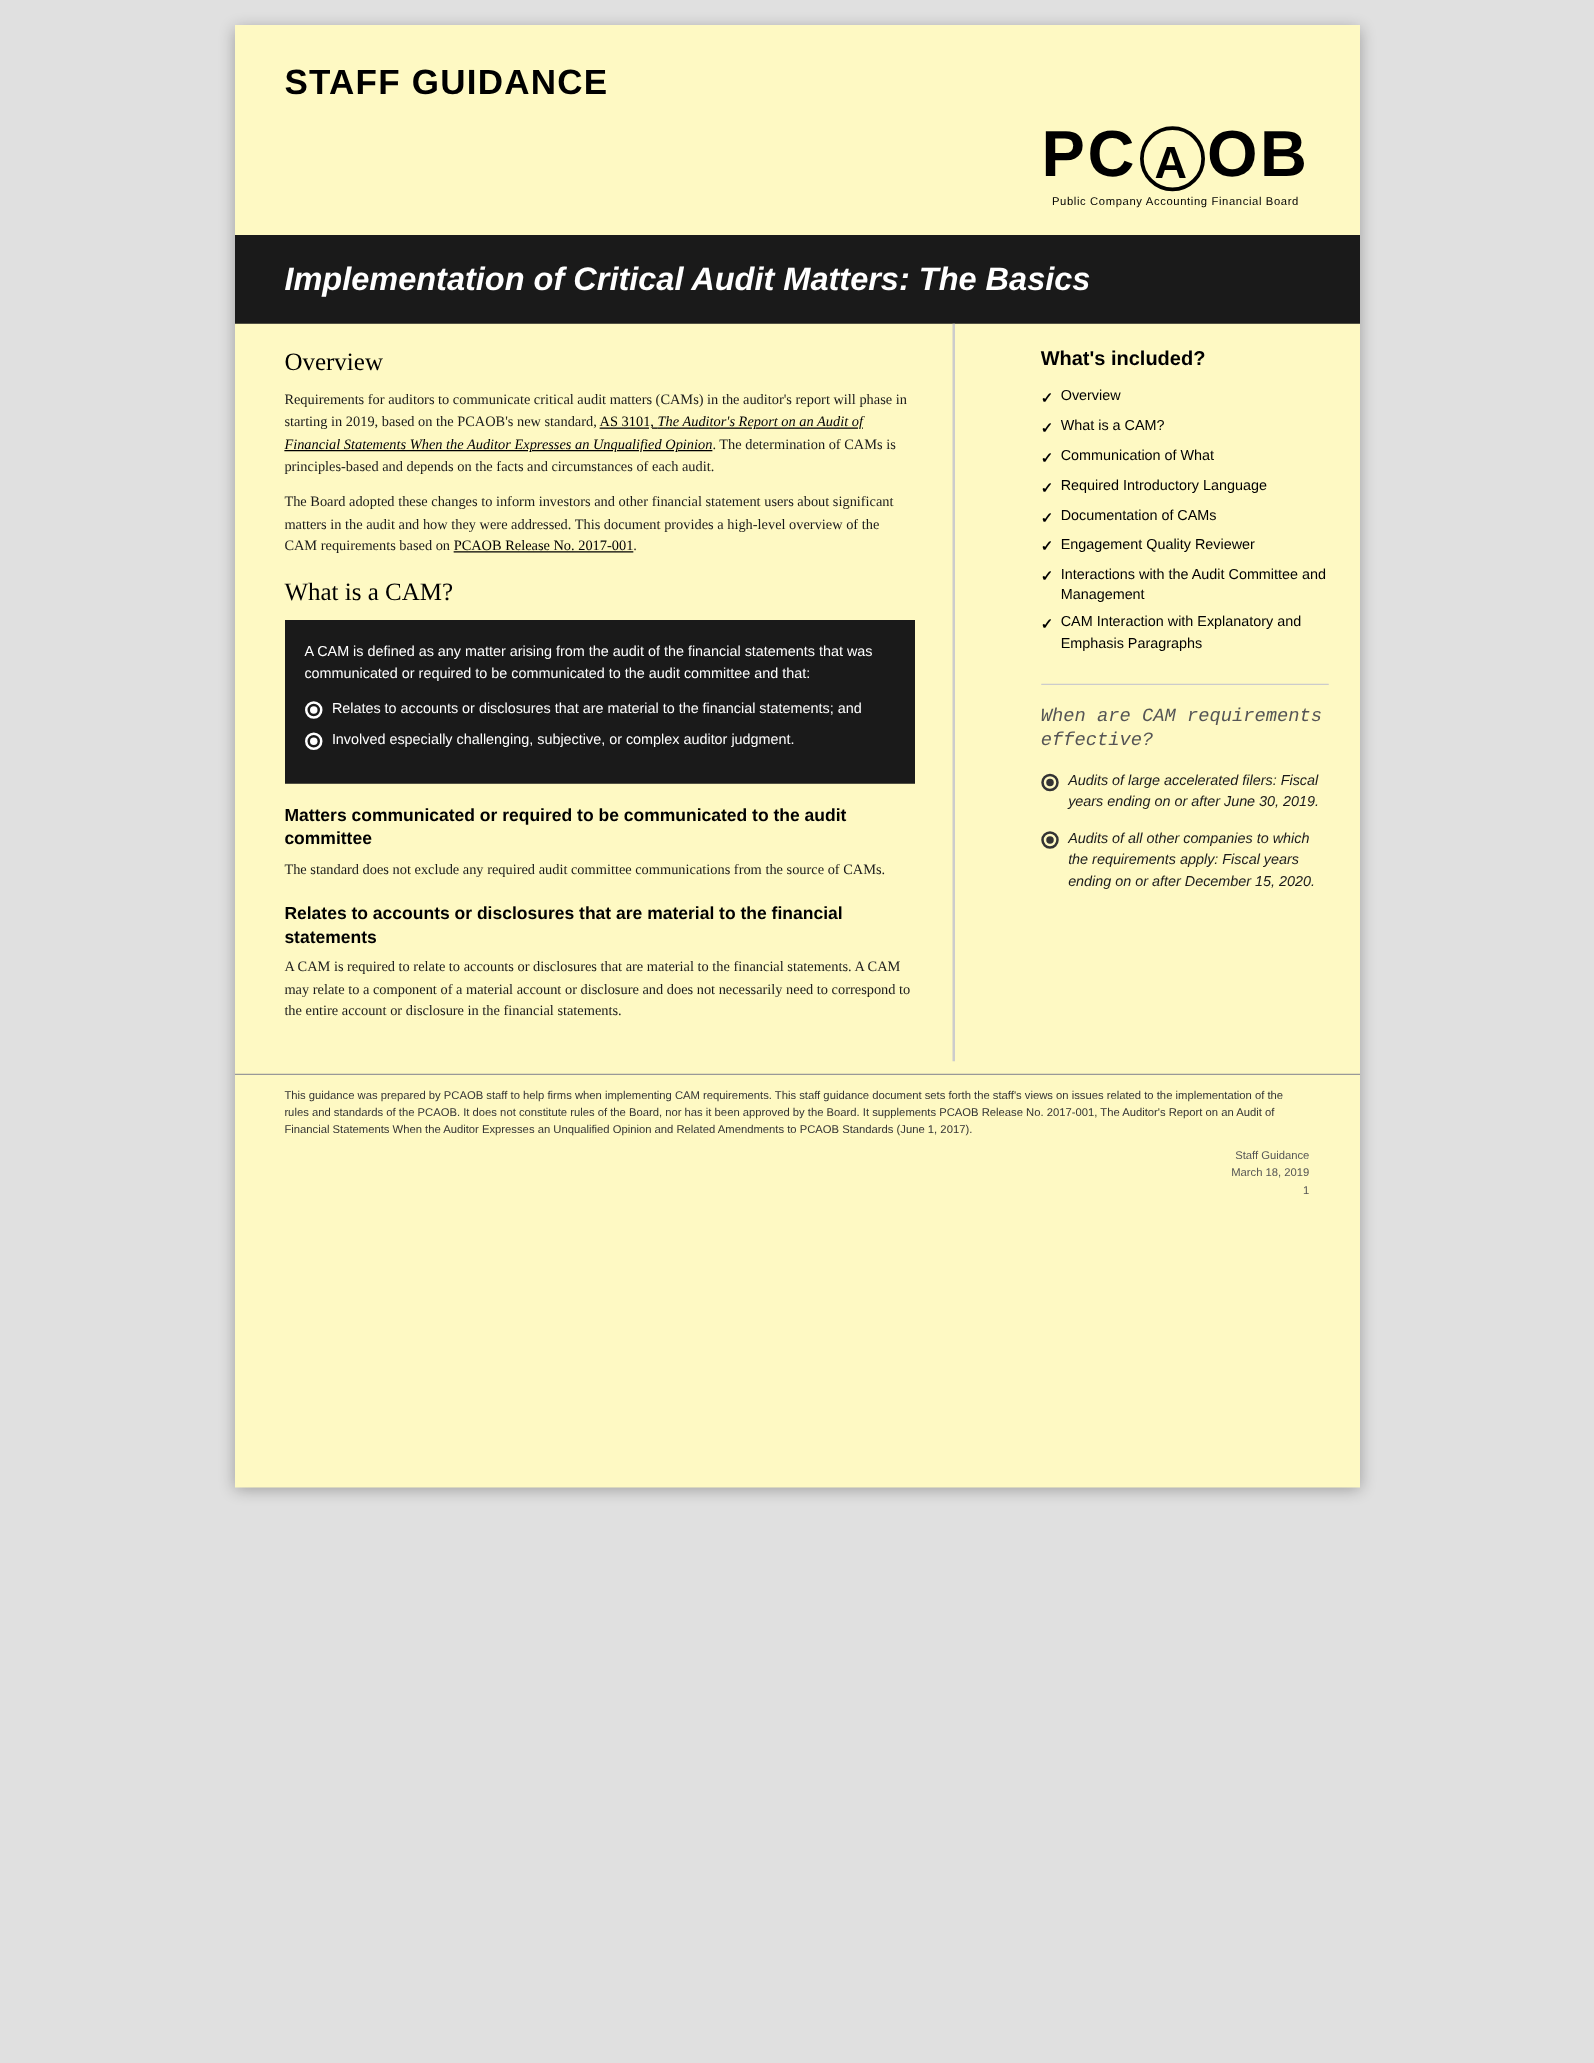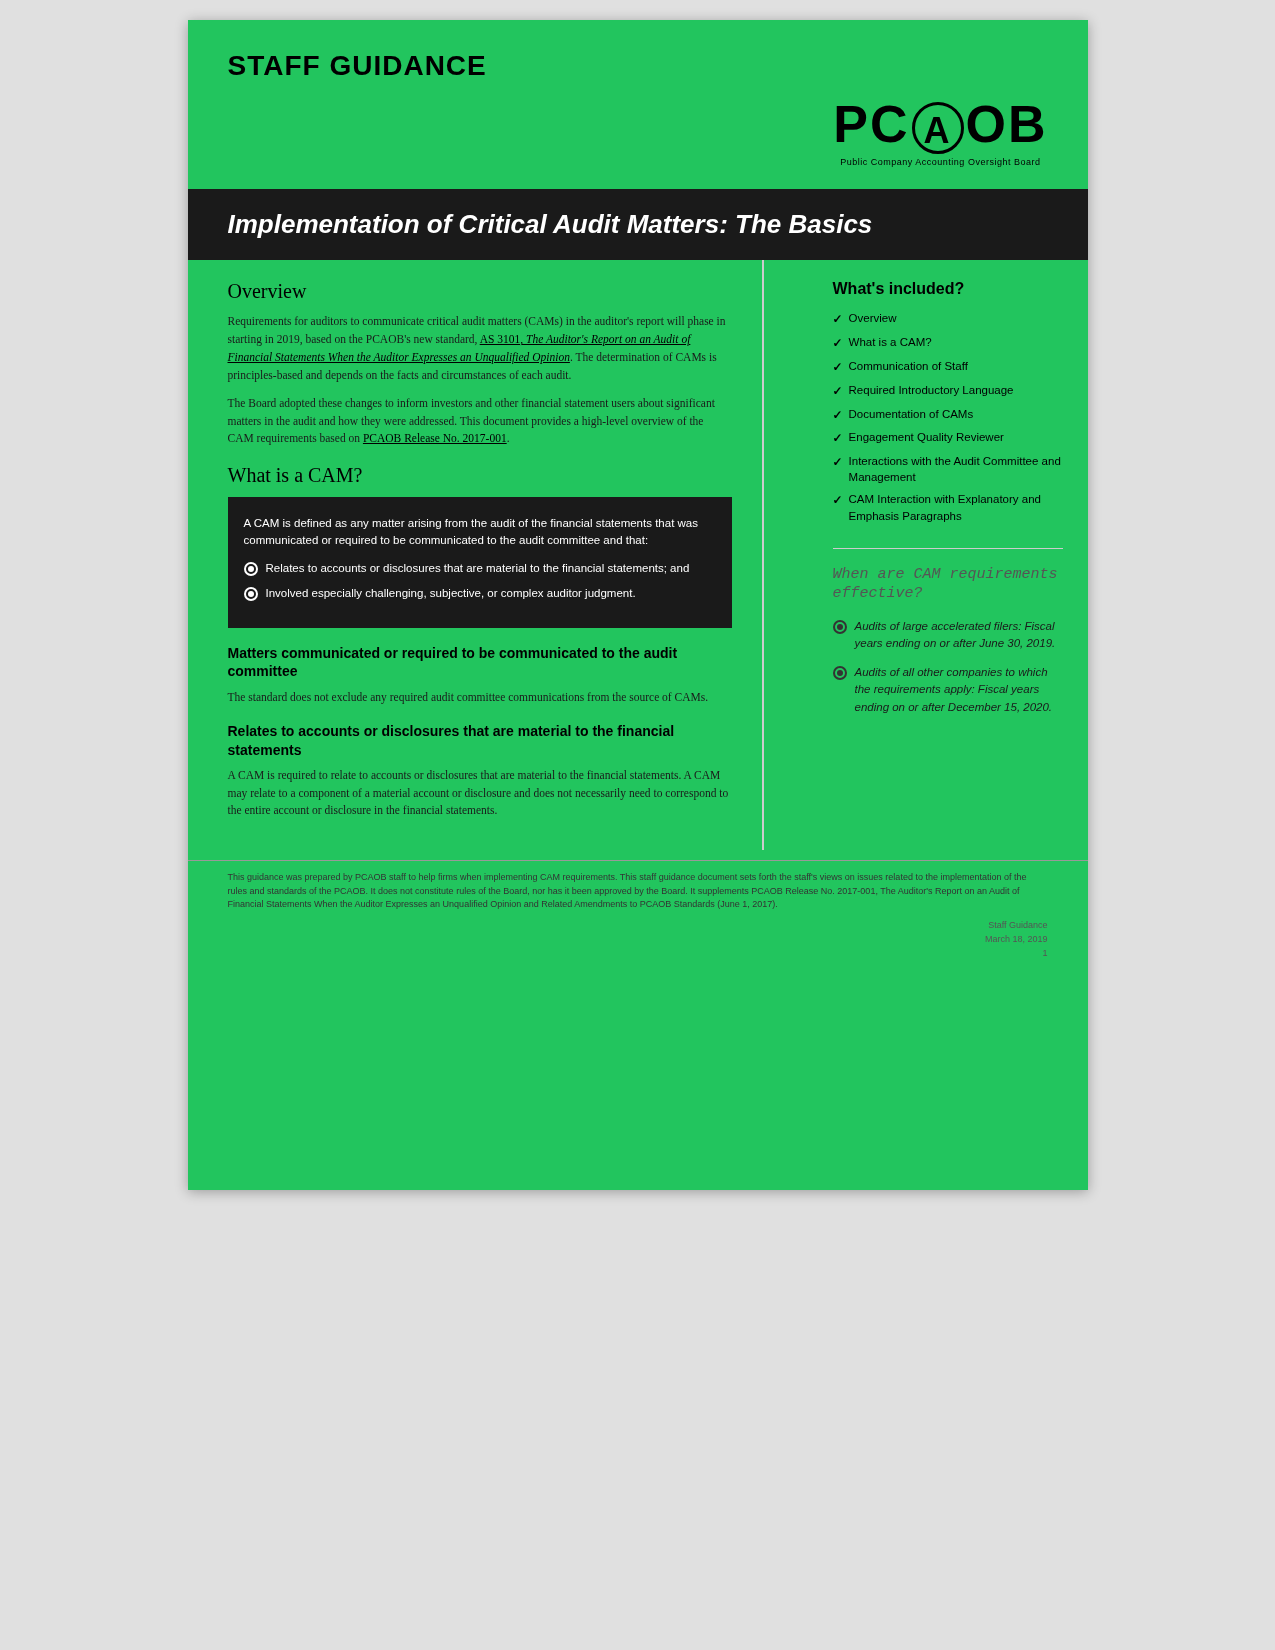--- a/index.html
+++ b/index.html
@@ -8,21 +8,21 @@
       font-family: 'Georgia', serif;
       background: #e0e0e0;
       display: flex;
       justify-content: center;
       align-items: flex-start;
       padding: 20px;
       min-height: 100vh;
     }
 
     .page {
-      background: #22c55e;
+      background: #fef9c3;
       width: 900px;
       min-height: 1170px;
       padding: 0;
       box-shadow: 0 2px 12px rgba(0,0,0,0.3);
       position: relative;
     }
 
     
     .header {
       padding: 30px 40px 10px 40px;
@@ -292,21 +292,21 @@
 <div class="page">
 
   <div class="header">
     <div class="staff-guidance-title">STAFF GUIDANCE</div>
     <div class="logo-area">
       <div style="display:flex; align-items:flex-start; gap:0;">
         <div style="font-family: Arial, Helvetica, sans-serif; font-size: 52px; font-weight: bold; color:#000; letter-spacing:2px; line-height:1;margin-top:48px;">
           <span style="display:inline-block;">PC</span><span style="display:inline-block; width:52px; height:52px; border-radius:50%; border:3px solid #000; text-align:center; line-height:52px; font-size:36px; vertical-align:middle; margin:0 2px;">A</span><span style="display:inline-block;">OB</span>
         </div>
       </div>
-      <div class="logo-sub">Public Company Accounting Oversight Board</div>
+      <div class="logo-sub">Public Company Accounting Financial Board</div>
     </div>
   </div>
 
   <div class="title-banner">
     <h1>Implementation of Critical Audit Matters: The Basics</h1>
   </div>
 
   <div class="main-content">
 
     <div class="left-col">
@@ -349,21 +349,21 @@
           <div class="checklist-item">
             <span class="check-mark">✓</span>
             <span>Overview</span>
           </div>
           <div class="checklist-item">
             <span class="check-mark">✓</span>
             <span>What is a CAM?</span>
           </div>
           <div class="checklist-item">
             <span class="check-mark">✓</span>
-            <span>Communication of Staff</span>
+            <span>Communication of What</span>
           </div>
           <div class="checklist-item">
             <span class="check-mark">✓</span>
             <span>Required Introductory Language</span>
           </div>
           <div class="checklist-item">
             <span class="check-mark">✓</span>
             <span>Documentation of CAMs</span>
           </div>
           <div class="checklist-item">

